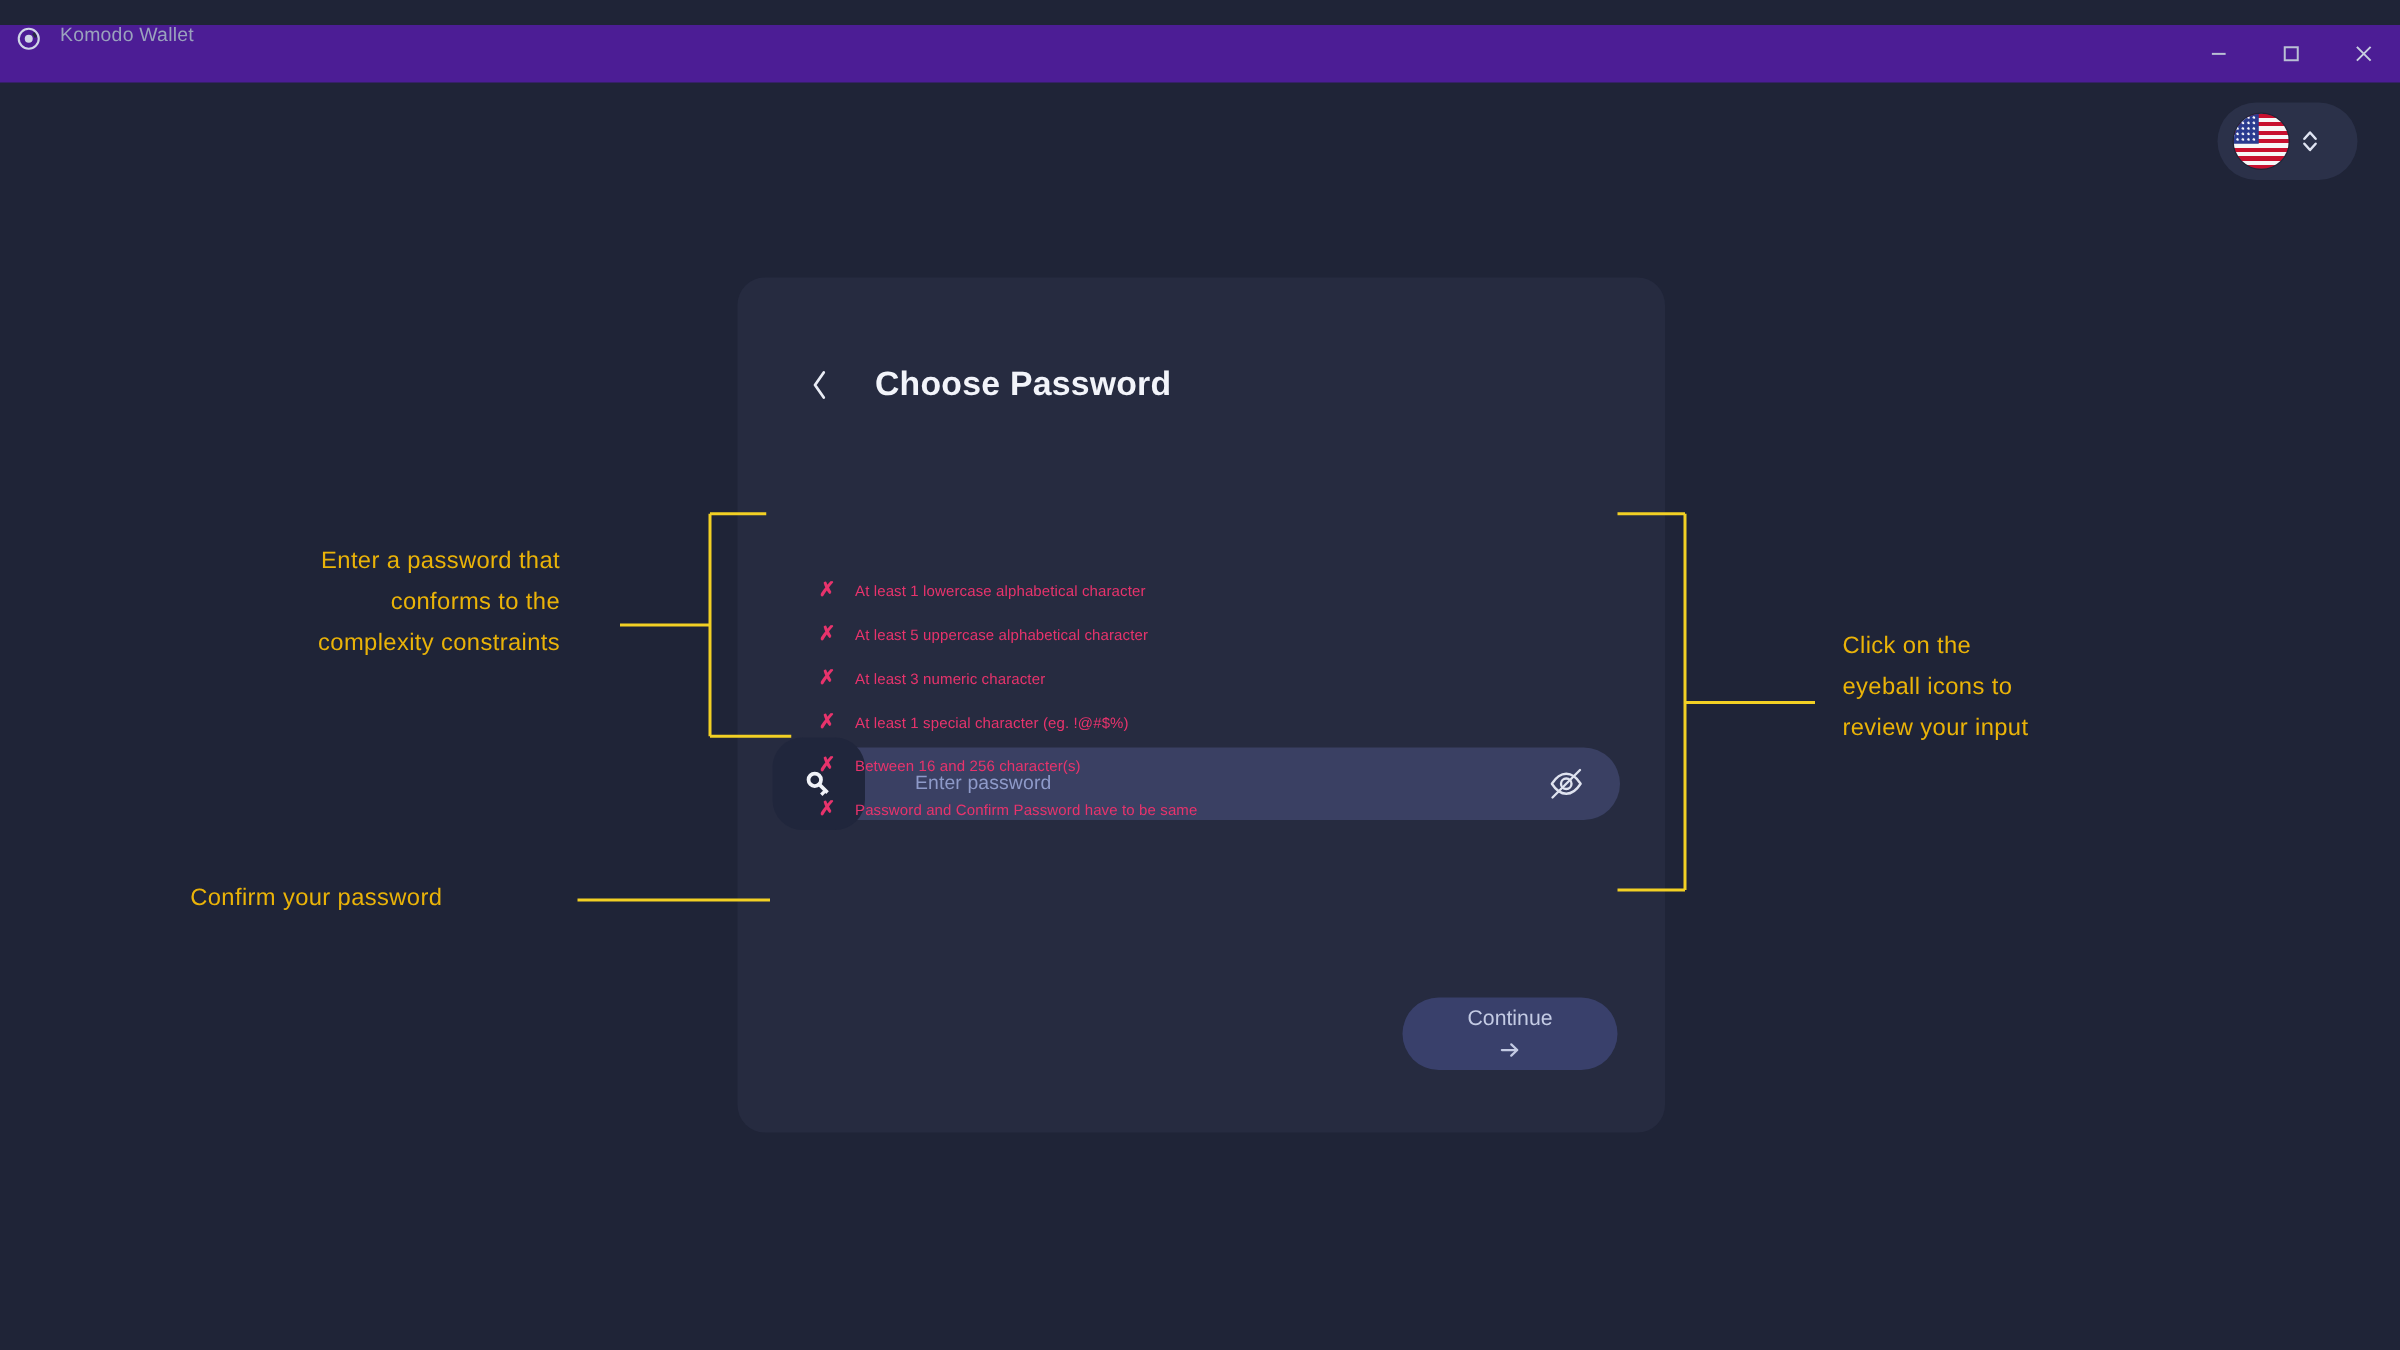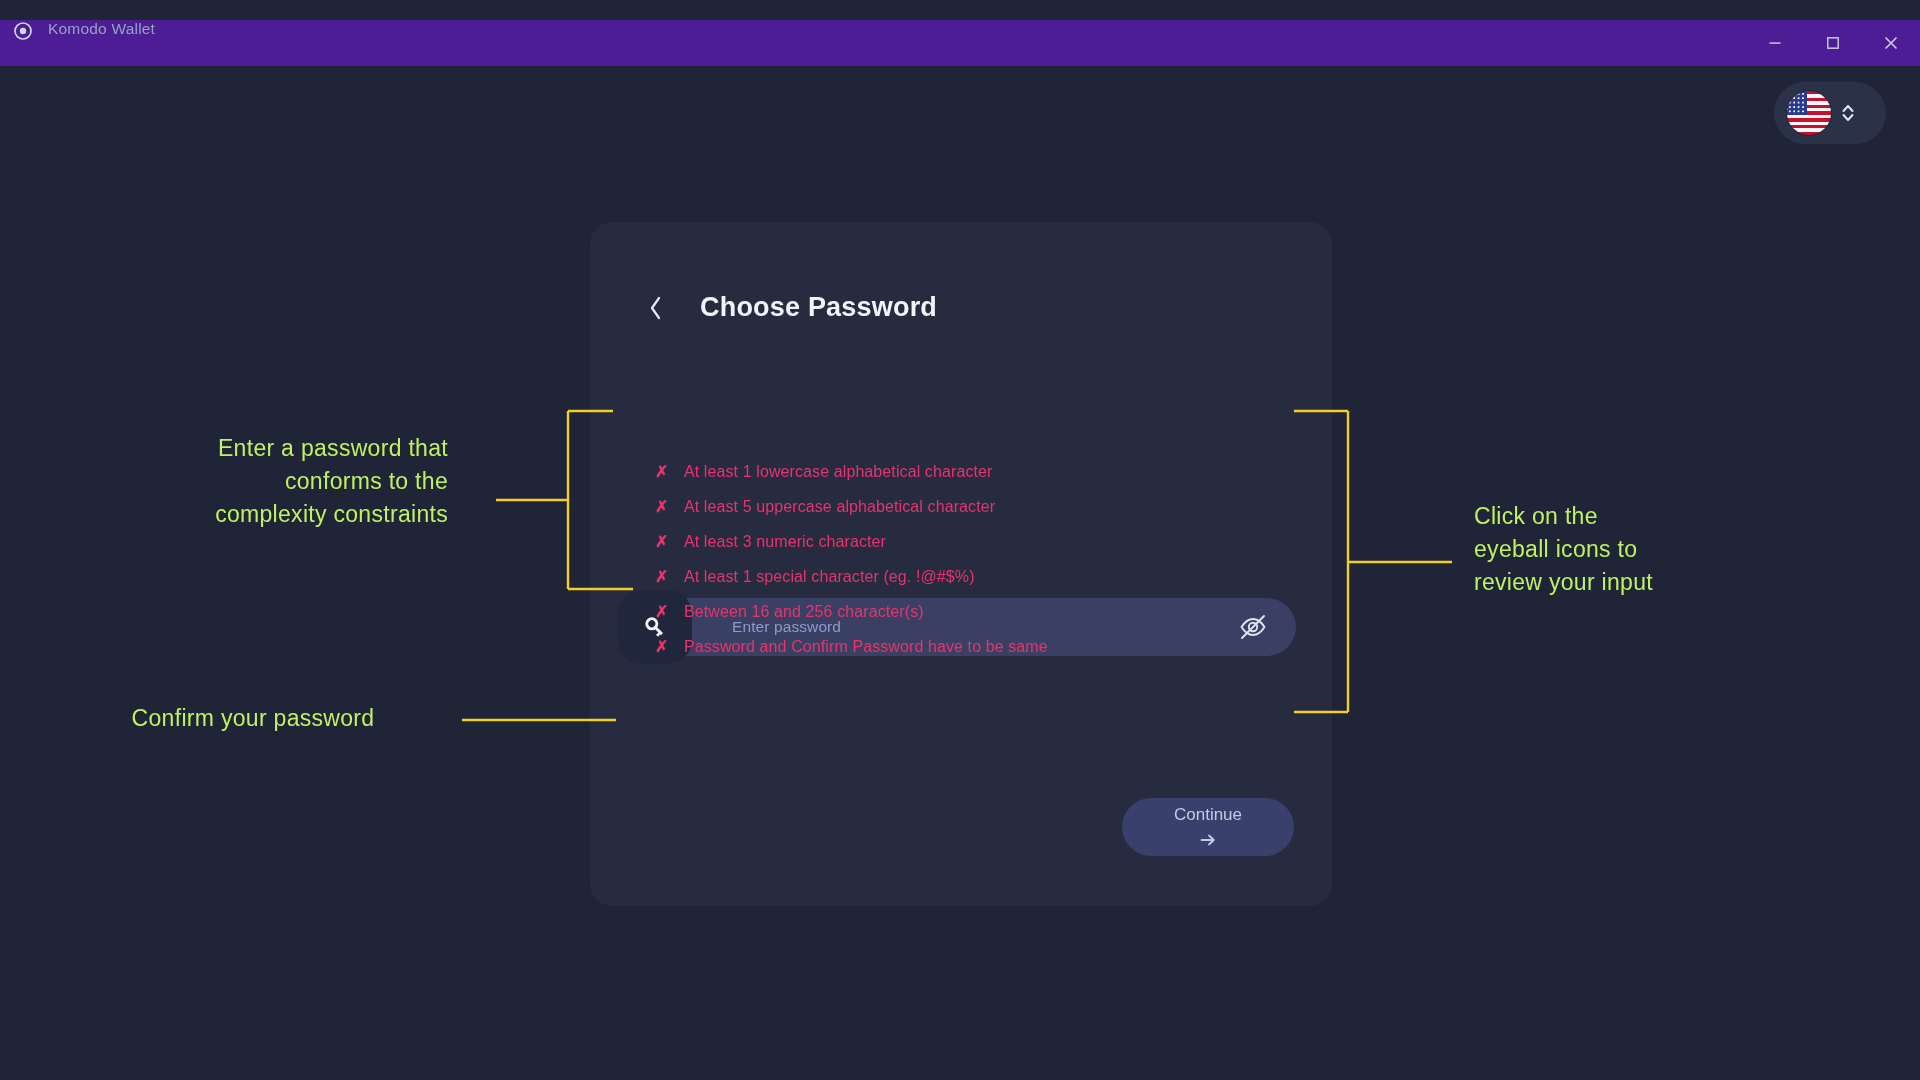--- a/index.html
+++ b/index.html
@@ -186,21 +186,21 @@
     height: 35px;
   }
   .rule-mark {
     font-size: 16px;
     font-weight: bold;
     color: #e8336c;
     width: 13px;
     text-align: center;
   }
   .rule-text {
-    font-size: 16px;
+    font-size: 12px;
     color: #e8336c;
     letter-spacing: .1px;
   }
 
   
   .continue-btn {
     position: absolute;
     left: 1122px;
     top: 798px;
     width: 172px;
@@ -216,22 +216,22 @@
   }
   .continue-label {
     font-size: 17px;
     color: #c4cbe4;
   }
   .continue-arrow { color: #c4cbe4; display: flex; }
 
   
   .anno {
     position: absolute;
-    color: #bef264;
-    font-size: 23px;
+    color: #eab308;
+    font-size: 19px;
     line-height: 33px;
     letter-spacing: .3px;
     white-space: pre-line;
   }
   .anno-left-top {
     left: 58px;
     top: 432px;
     width: 390px;
     text-align: right;
   }

